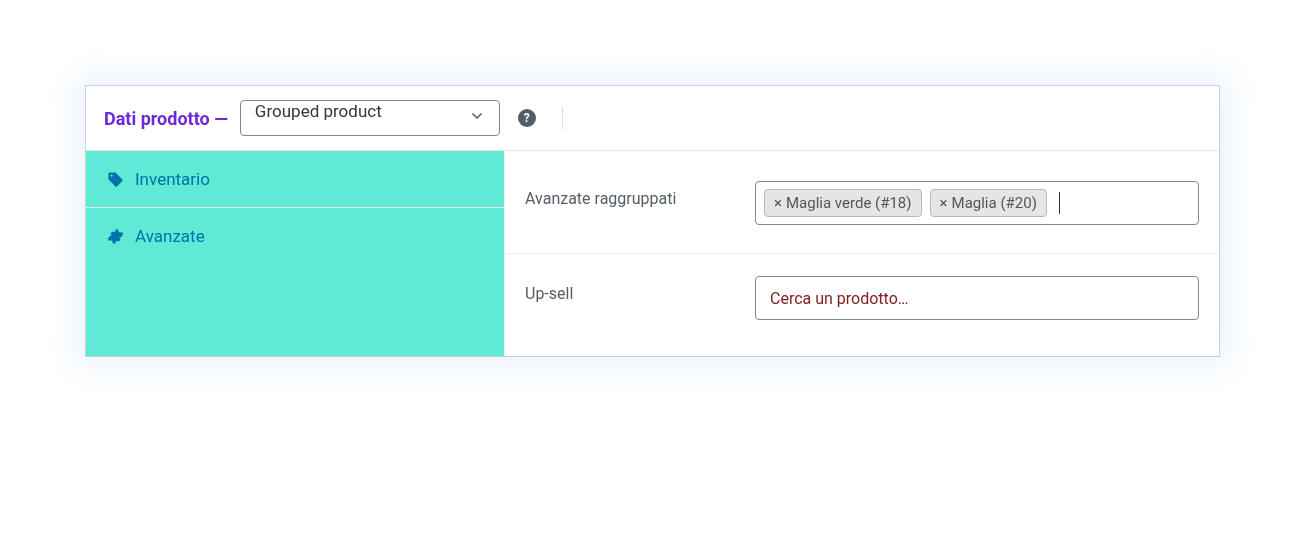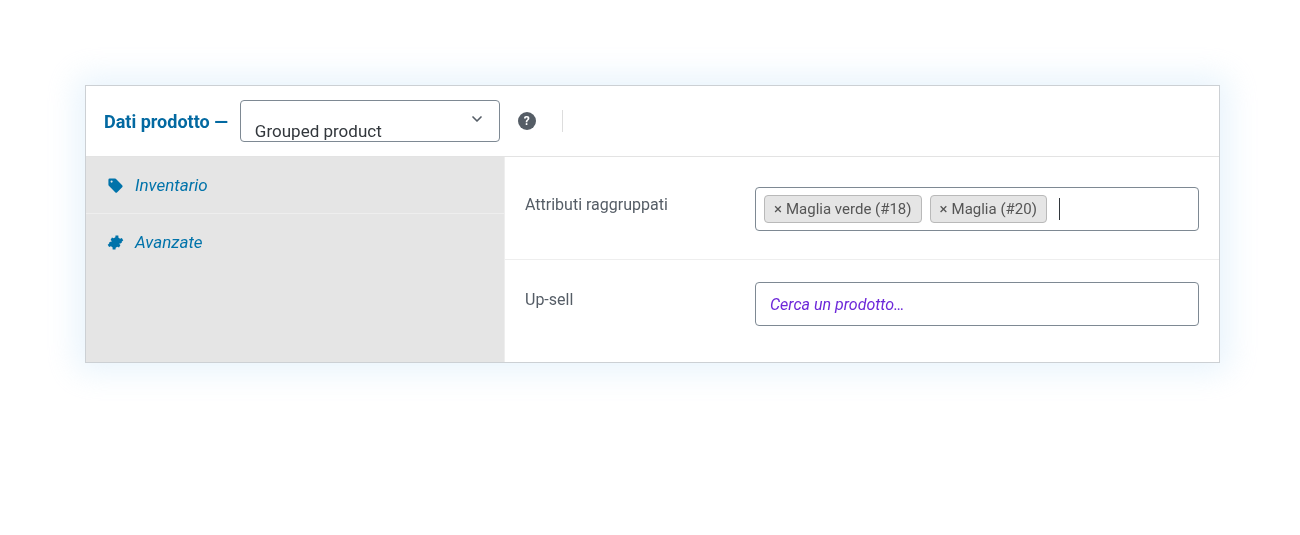--- a/index.html
+++ b/index.html
@@ -25,29 +25,29 @@
     .panel-header {
       display: flex;
       align-items: center;
       padding: 14px 18px;
       border-bottom: 1px solid #e3e3e3;
       gap: 12px;
     }
     .panel-header-title {
       font-size: 18px;
       font-weight: 700;
-      color: #0369a1;
+      color: #6d28d9;
     }
     .select-wrap {
       position: relative;
       display: flex;
-      align-items: flex-end;
+      align-items: flex-start;
       border: 1px solid #7e8993;
       border-radius: 4px;
-      height: 42px;
+      height: 36px;
       padding: 0 42px 0 14px;
       min-width: 260px;
       cursor: pointer;
     }
     .select-value {
       font-size: 17px;
       color: #32373c;
     }
     .chevron {
       position: absolute;
@@ -77,23 +77,22 @@
       width: 1px;
       height: 22px;
       background: #ddd;
       margin-left: 14px;
     }
     .panel-body {
       display: flex;
     }
     .sidebar {
       width: 418px;
-      background: #e5e5e5;
+      background: #5eead4;
       flex-shrink: 0;
-      font-style: italic;
     }
     .sidebar-item {
       display: flex;
       align-items: center;
       gap: 11px;
       padding: 18px 20px;
       border-bottom: 1px solid #eee;
       cursor: pointer;
       font-size: 17px;
     }
@@ -180,22 +179,21 @@
       border: 1px solid #7e8993;
       border-radius: 4px;
       padding: 10px 14px;
       font-size: 16px;
       color: #777;
       min-height: 44px;
       display: flex;
       align-items: center;
     }
     .placeholder {
-      color: #6d28d9;
-      font-style: italic;
+      color: #7f1d1d;
     }
   </style>
 </head>
 <body>
 
 <div class="panel">
 
   <div class="panel-header">
     <span class="panel-header-title">Dati prodotto —</span>
     <div class="select-wrap">
@@ -232,21 +230,21 @@
             </svg>
         </span>
         <span class="label">Avanzate</span>
       </div>
 
     </div>
 
     <div class="content">
 
       <div class="field-row">
-        <div class="field-label">Attributi raggruppati</div>
+        <div class="field-label">Avanzate raggruppati</div>
         <div class="field-control">
           <div class="tag-input-box">
             <span class="tag">
               <span class="x">×</span>
               <span>Maglia verde (#18)</span>
             </span>
             <span class="tag">
               <span class="x">×</span>
               <span>Maglia (#20)</span>
             </span>

